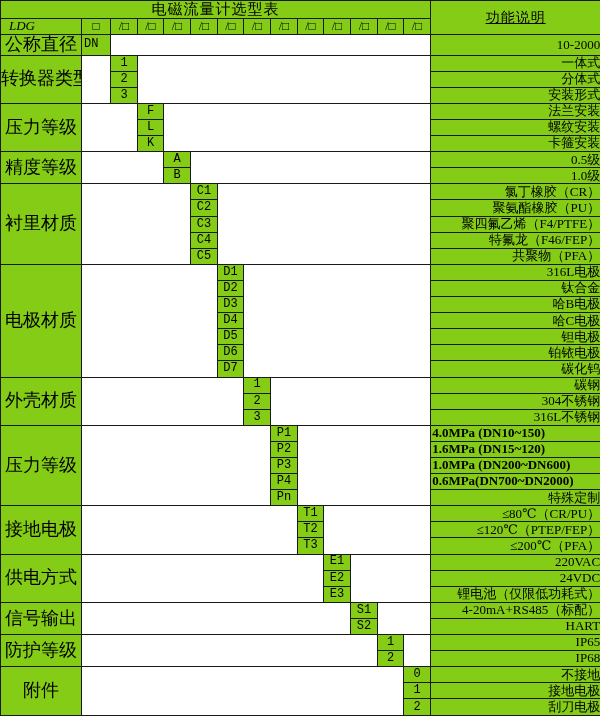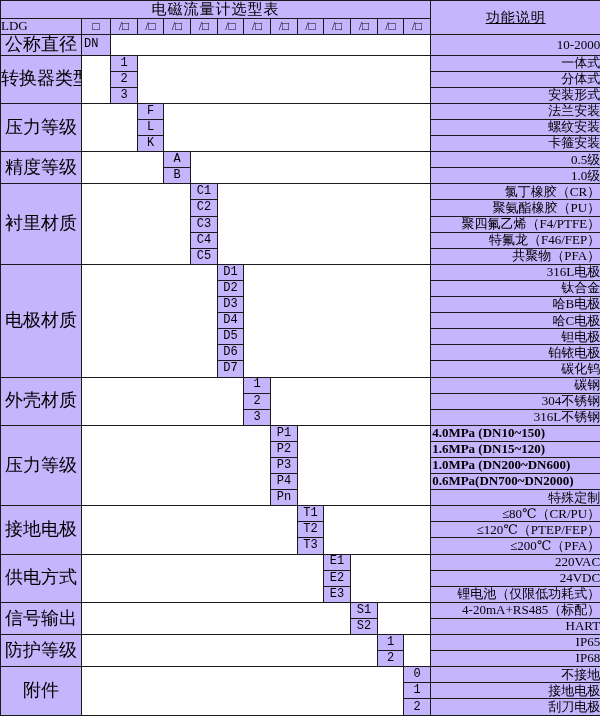--- a/index.html
+++ b/index.html
@@ -6,37 +6,37 @@
   html, body { background: #ffffff; }
   body {
     width: 600px; height: 716px;
     font-family: "Liberation Serif", "DejaVu Serif", "DejaVu Sans", serif;
     color: #000000;
   }
   table#selection-table {
     width: 600px; height: 716px;
     border-collapse: collapse;
     table-layout: fixed;
-    background: #c4b5fd;
+    background: #84cc16;
   }
   td {
     border: 1px solid #1a1a1a;
     padding: 0;
     font-size: 13px;
     text-align: center;
     vertical-align: middle;
     white-space: nowrap;
     overflow: hidden;
     line-height: 1.1;
   }
   tr { height: 16px; }
   tr.title-row { height: 17px; }
   td.title-cell { font-size: 15px; letter-spacing: 1px; }
   td.fn-header-cell { font-size: 14px; letter-spacing: 1px; text-decoration: underline; }
-  td.model-cell { text-align: left; padding-left: 0; font-size: 13px; }
+  td.model-cell { text-align: left; padding-left: 8px; font-size: 13px; font-style: italic; }
   td.box-cell, td.slot-cell { font-size: 12px; }
   td.label-cell { font-size: 18px; }
   td.code-cell { font-size: 12px; font-family: Liberation Mono, monospace; }
   td.code-cell.left { text-align: left; padding-left: 2px; }
   td.desc-cell { font-size: 13px; text-align: right; }
   td.desc-cell.left { text-align: left; padding-left: 1px; font-weight: bold; }
   td.empty-cell { background: #ffffff; }
 </style>
 </head>
 <body>

